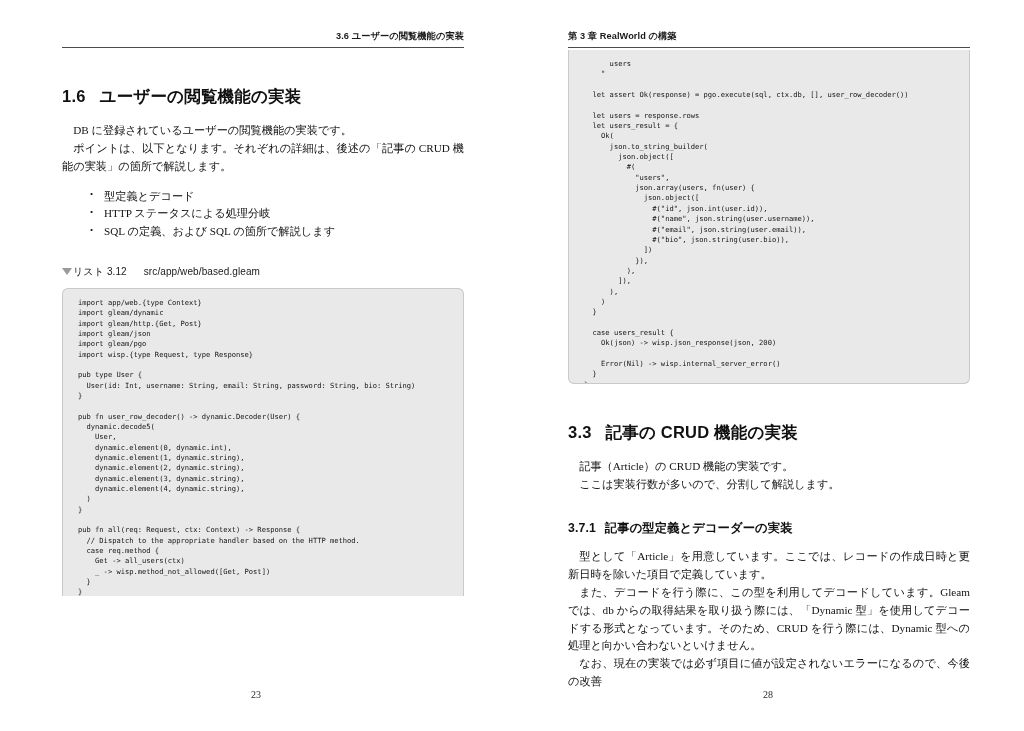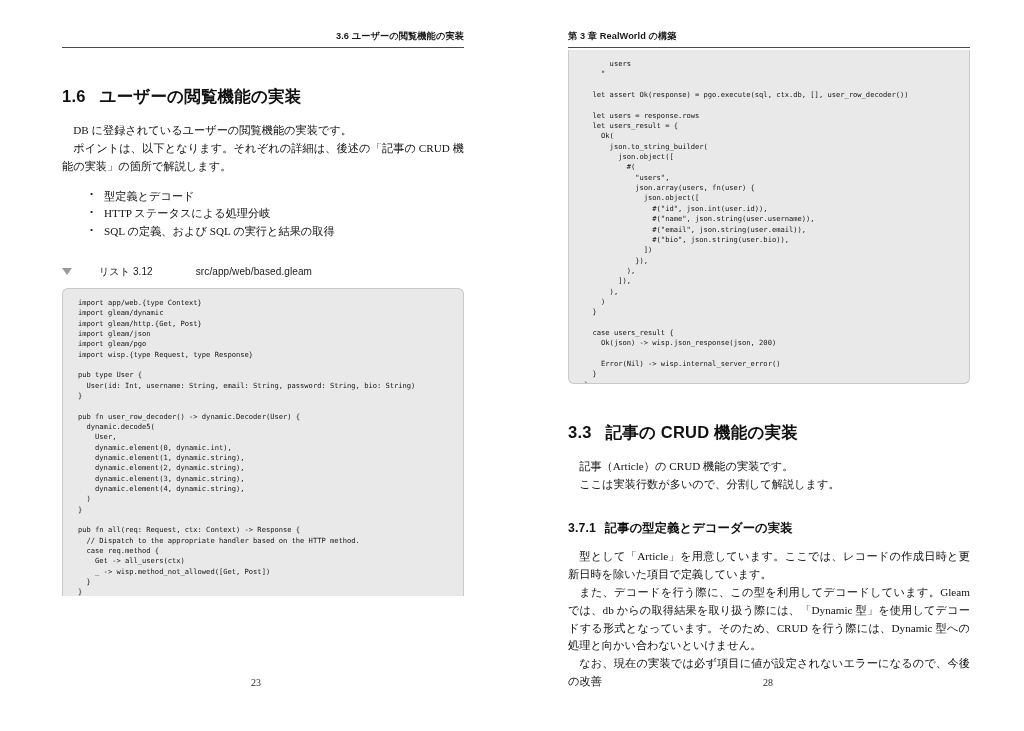--- a/index.html
+++ b/index.html
@@ -92,21 +92,20 @@
 
   
   .listing-caption {
     display: flex;
     align-items: center;
     margin-top: 24px;
     font-family: "Liberation Sans", "DejaVu Sans", sans-serif;
     font-size: 10px;
     color: #1a1a1a;
     letter-spacing: .1px;
-    gap: 26px;
   }
   .tri {
     width: 0; height: 0;
     border-left: 5.2px solid transparent;
     border-right: 5.2px solid transparent;
     border-top: 7.4px solid #9a9a9a;
     margin-right: 1px;
     flex: none;
   }
   .listing-caption .cap-file { margin-left: 17px; }
@@ -138,21 +137,21 @@
   }
   .code-right {
     margin-top: 2px;
     height: 334px;
     padding: 9px 0 0 15px;
   }
 
   
   .folio {
     position: absolute;
-    bottom: 43px;
+    bottom: 31px;
     left: 0;
     width: 100%;
     text-align: center;
     font-size: 10px;
     color: #2a2a2a;
   }
 </style>
 </head>
 <body>
 
@@ -166,21 +165,21 @@
       <span class="num">1.6</span><span>ユーザーの閲覧機能の実装</span>
     </h1>
 
     <p class="body">DB に登録されているユーザーの閲覧機能の実装です。</p>
 
     <p class="body">ポイントは、以下となります。それぞれの詳細は、後述の「記事の CRUD 機能の実装」の箇所で解説します。</p>
 
     <ul class="points">
       <li>型定義とデコード</li>
       <li>HTTP ステータスによる処理分岐</li>
-      <li>SQL の定義、および SQL の実行と結果の取得</li>
+      <li>SQL の定義、および SQL の箇所で解説します</li>
     </ul>
 
     <div class="listing-caption">
       <span class="tri"></span>
       <span class="cap-label">リスト 3.12</span>
       <span class="cap-file">src/app/web/based.gleam</span>
     </div>
 
     <div class="codebox code-left open-bottom">import app/web.{type Context}
 import gleam/dynamic

